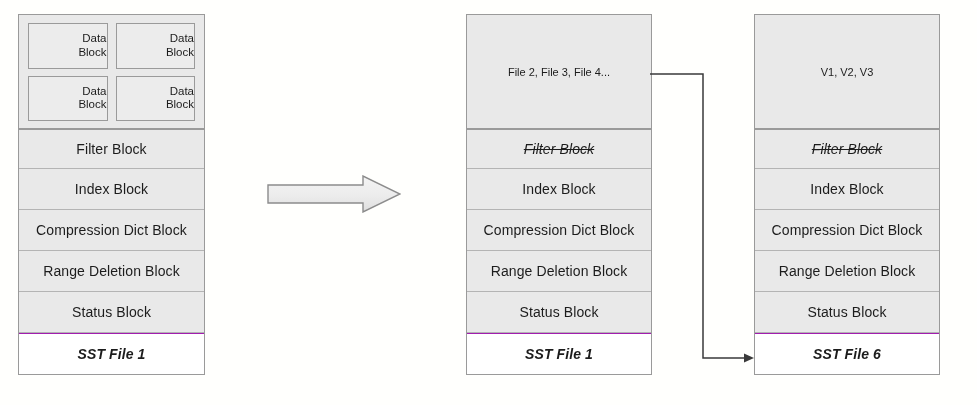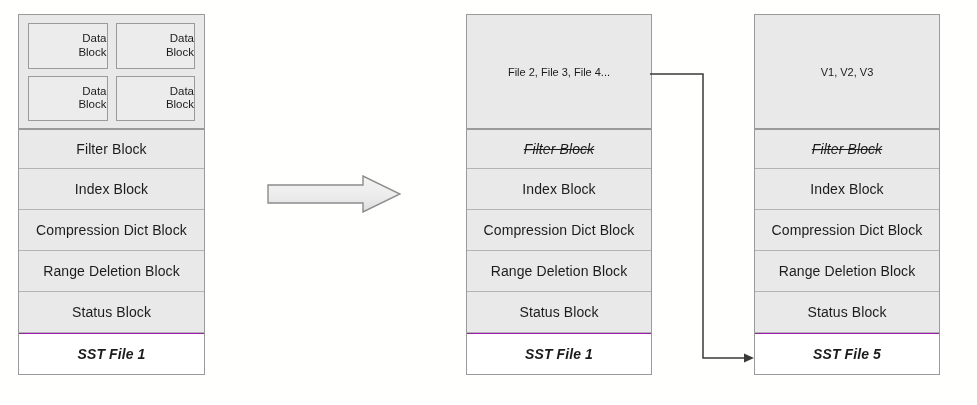--- a/index.html
+++ b/index.html
@@ -183,16 +183,16 @@
 
   <div class="sst-column" style="left:754px; top:14px; width:186px;">
 
     <div class="summary-cell">V1, V2, V3</div>
 
     <div class="block-row thick-top struck">Filter Block</div>
     <div class="block-row">Index Block</div>
     <div class="block-row">Compression Dict Block</div>
     <div class="block-row">Range Deletion Block</div>
     <div class="block-row">Status Block</div>
-    <div class="block-row file-label">SST File 5</div>
+    <div class="block-row file-label">SST File 6</div>
   </div>
 
 </div>
 
 </body></html>

